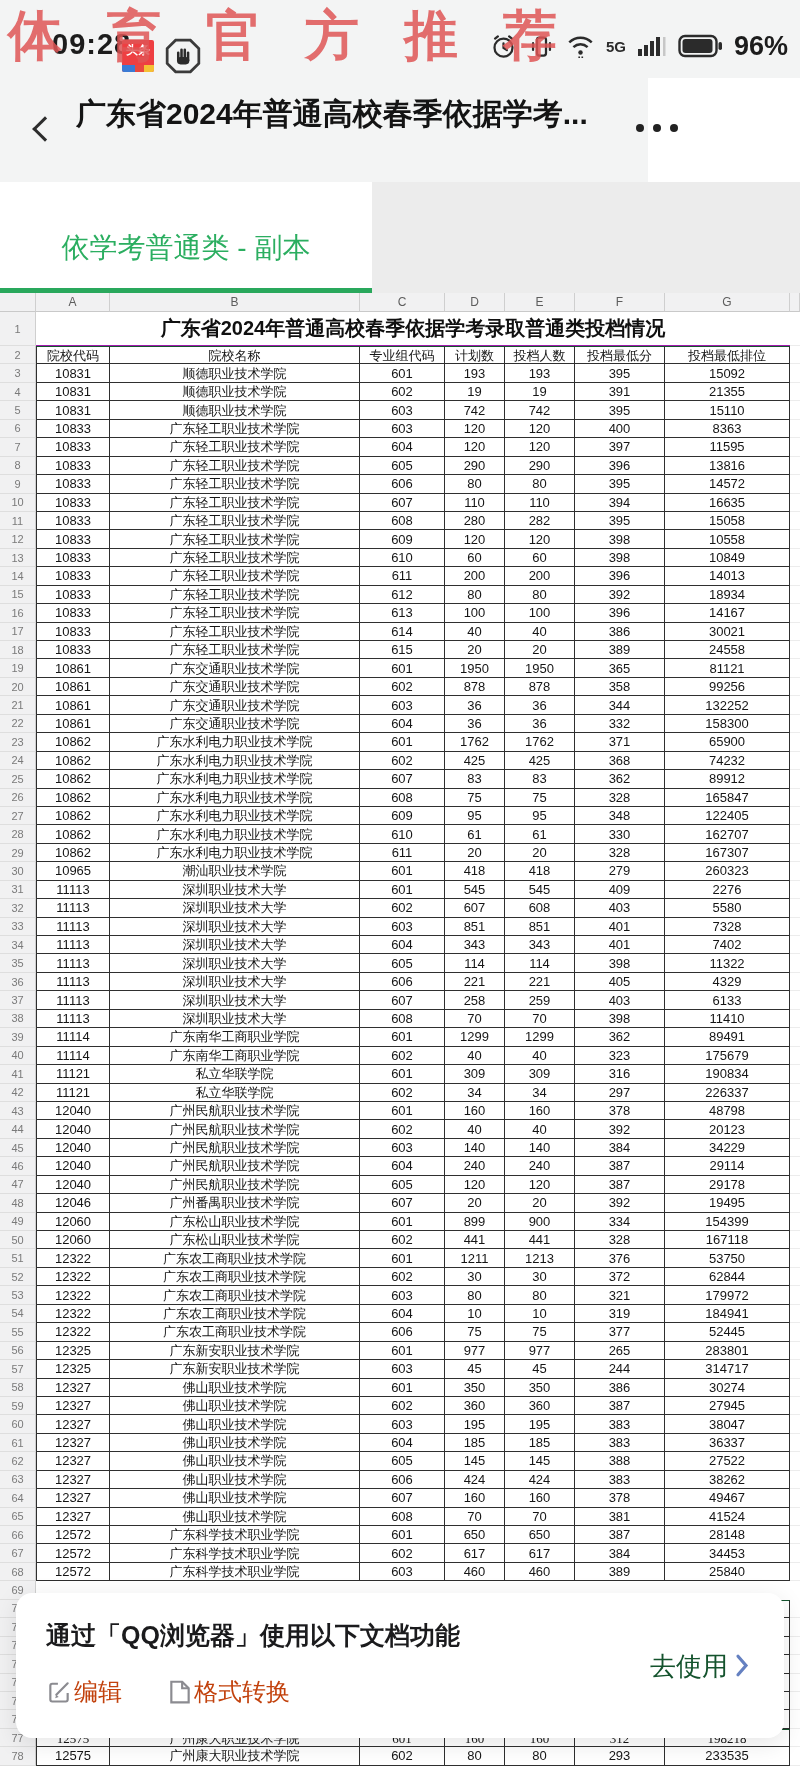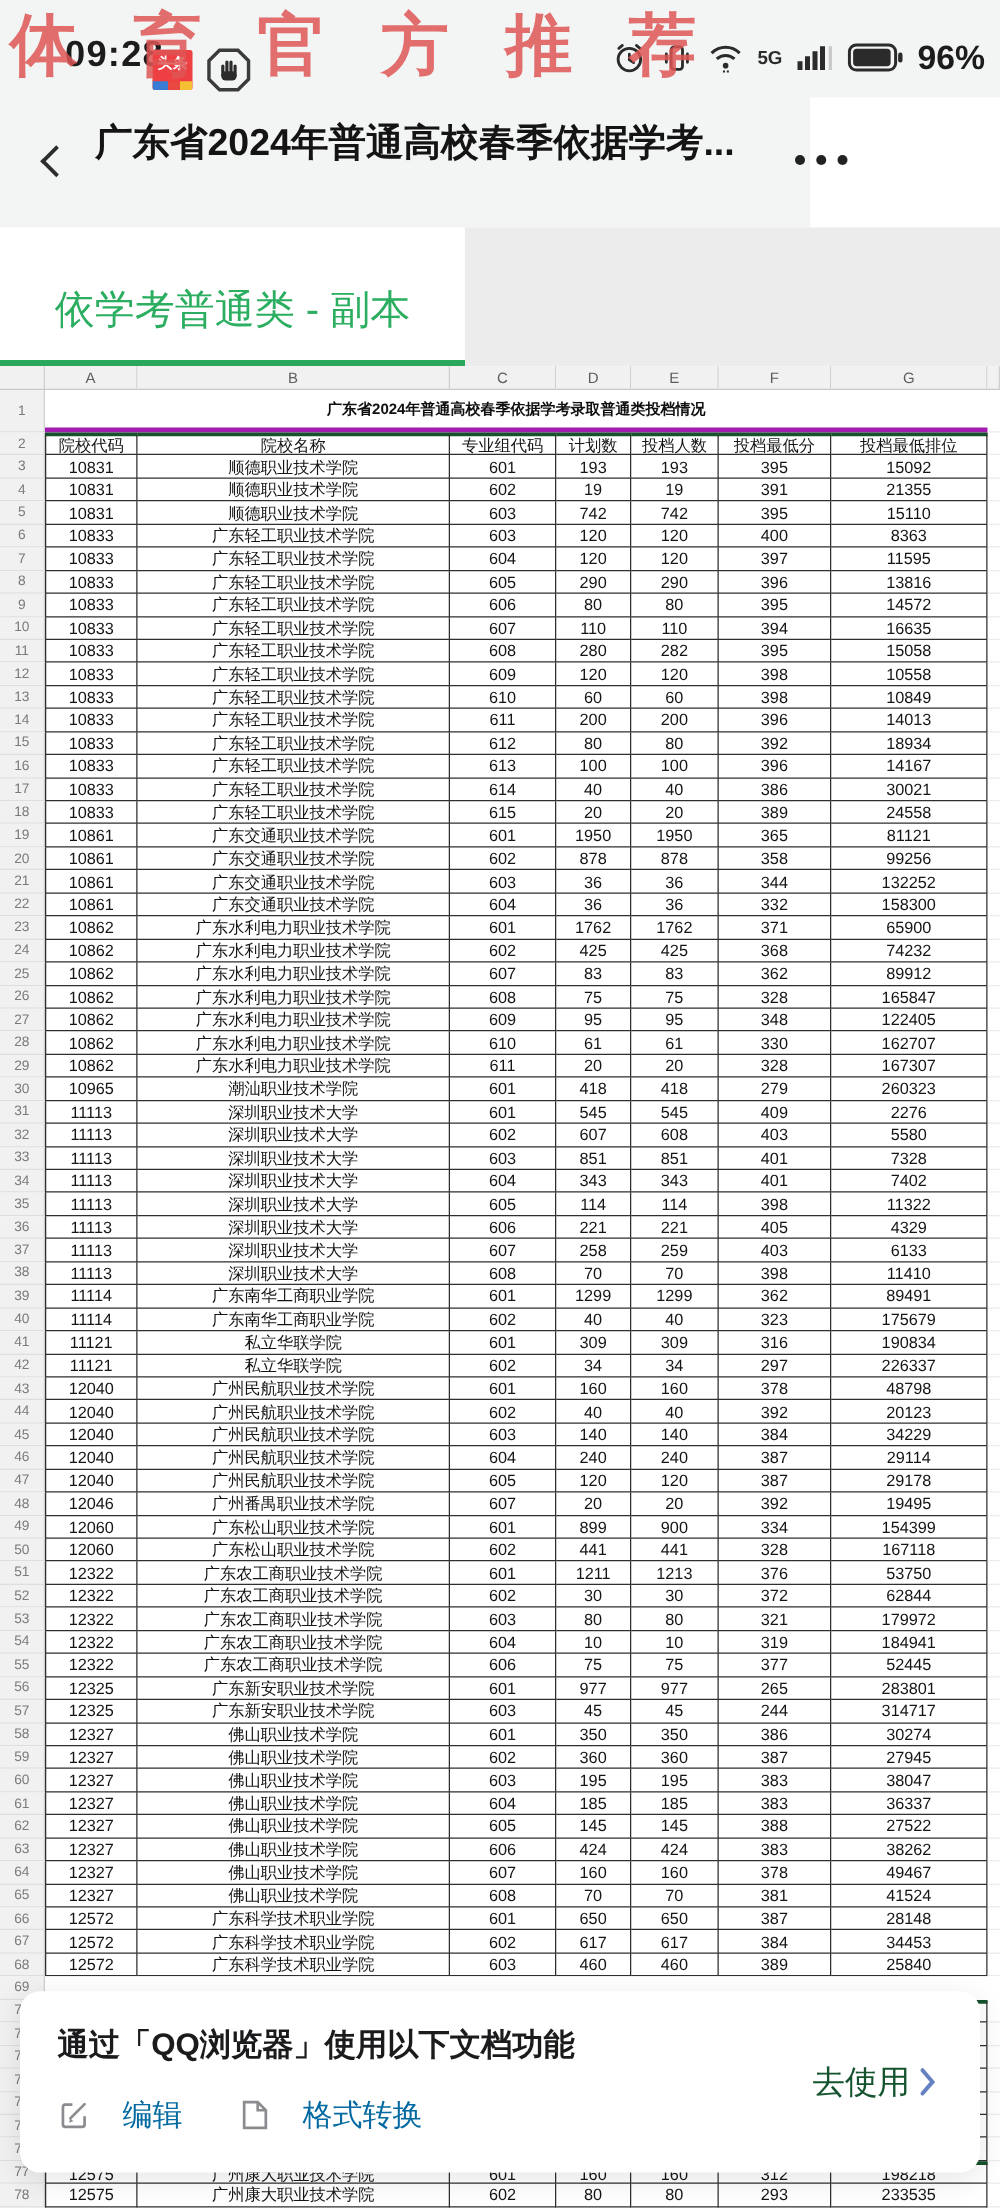--- a/index.html
+++ b/index.html
@@ -27,44 +27,44 @@
   .backbtn span { position:absolute; left:8px; top:6px; width:18px; height:18px; border-left:3.5px solid #2c2c2c; border-bottom:3.5px solid #2c2c2c; transform:rotate(45deg); }
   .navtitlewrap { position:absolute; left:76px; top:16px; width:552px; }
   .navtitle { font-size:30px; font-weight:600; color:#141414; white-space:nowrap; overflow:hidden; text-overflow:ellipsis; }
   .navsub { margin-top:6px; font-size:21px; color:#9b9b9b; }
   .menudots { position:absolute; left:636px; top:46px; display:flex; gap:9px; cursor:pointer; }
   .menudots b { width:8px; height:8px; border-radius:50%; background:#222; }
 
   
   .tabbar { position:absolute; left:0; top:182px; width:800px; height:111px; background:#ececec; }
   .tab { position:absolute; left:0; top:0; width:372px; height:111px; background:#fff; display:flex; align-items:center; justify-content:center; }
-  .tab span { font-size:32px; font-weight:500; color:#2bae60;margin-top:20px; }
+  .tab span { font-size:28px; font-weight:500; color:#2bae60;margin-top:20px; }
   .tabline { position:absolute; left:0; bottom:0; width:372px; height:5px; background:#29a85c; }
 
   
   .sheet { position:absolute; left:0; top:293px; width:800px; background:#fff; }
   .letters { display:flex; height:19px; }
   .lcell { height:19px; background:#f1f1f2; border-right:1px solid #cfcfcf; border-bottom:1px solid #c9c9c9; font-size:12px; color:#5d5d5d; text-align:center; line-height:18px; }
   .row { display:flex; height:18.45px; }
   .row.trow { height:34px; }
   .rn { width:36px; height:100%; background:#f1f1f2; border-right:1px solid #cfcfcf; border-bottom:1px solid #dedede; font-size:11px; color:#7a7a7a; text-align:center; display:flex; align-items:center; justify-content:center; }
-  .tmerge { width:754px; height:100%; display:flex; align-items:center; justify-content:center; font-size:12px; font-weight:bold; color:#101010; border-bottom:4px solid #a21caf; }
+  .tmerge { width:754px; height:100%; display:flex; align-items:center; justify-content:center; font-size:20px; font-weight:bold; color:#101010; border-bottom:1px solid #a21caf; }
   .cell { height:100%; border-right:1px solid #2f2f2f; border-bottom:1px solid #2f2f2f; font-size:13px; color:#151515; text-align:center; line-height:17px; white-space:nowrap; overflow:hidden; display:flex; align-items:center; justify-content:center; }
   .hdr { font-weight:500; font-size:13px; }
   .bl { border-left:1px solid #2f2f2f; }
-  .bt { border-top:3px solid #14532d; }
+  .bt { border-top:1px solid #14532d;font-family:Liberation Serif, serif; }
   .blankcell { width:764px; height:100%; background:#fff; }
   .sliver { width:10px; height:100%; border-bottom:1px solid #ececec; }
   .cA{width:74px;} .cB{width:250px;} .cC{width:85px;} .cD{width:60px;} .cE{width:70px;} .cF{width:90px;} .cG{width:125px;} .cH{width:10px;}
 
   
   .banner { position:absolute; left:16px; top:1593px; width:768px; height:145px; background:#fff; border-radius:16px; z-index:5; box-shadow:0 6px 24px rgba(0,0,0,0.10);padding-left:46px; }
   .btitle { position:absolute; left:30px; top:26px; font-size:25px; font-weight:600; color:#1b1b1d; }
   .bactions { position:absolute; left:30px; top:83px; display:flex; gap:46px; align-items:center; }
-  .bact { display:flex; align-items:center; gap:26px; font-size:24px; color:#0369a1; cursor:pointer; }
+  .bact { display:flex; align-items:center; gap:2px; font-size:24px; color:#c2410c; cursor:pointer; }
   .bgo { position:absolute; right:34px; top:50%; transform:translateY(-50%); display:flex; align-items:center; gap:6px; font-size:26px; color:#14532d; cursor:pointer; }
 </style>
 </head>
 <body>
 
 <div class="screen">
 
   <div class="statusbar">
     <span class="time">09:28</span>
     <span class="toutiao">

